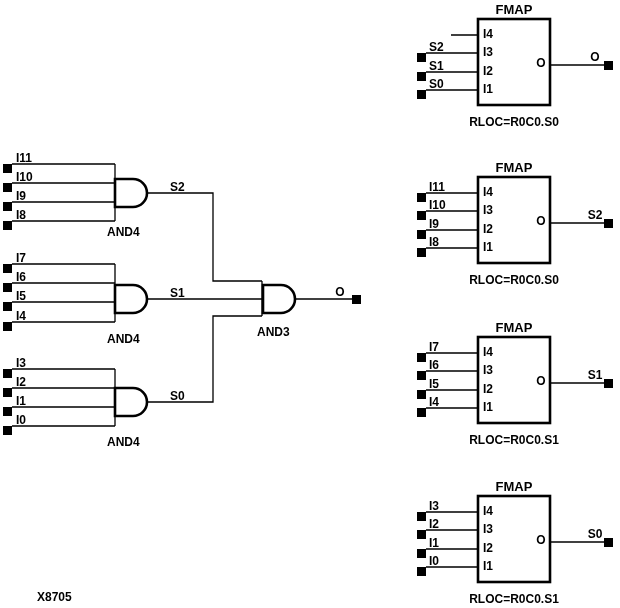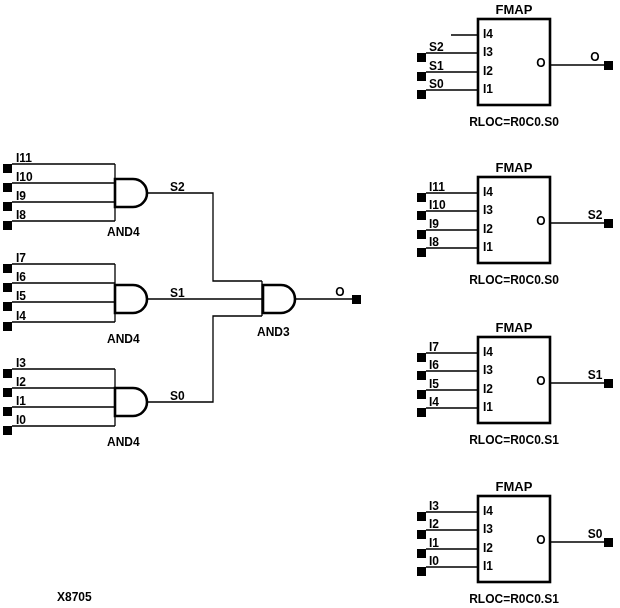--- a/index.html
+++ b/index.html
@@ -132,21 +132,21 @@
   <div class="lbl" style="left:16px;top:357px;">I3</div>
   <div class="lbl" style="left:16px;top:376px;">I2</div>
   <div class="lbl" style="left:16px;top:395px;">I1</div>
   <div class="lbl" style="left:16px;top:414px;">I0</div>
   <div class="lbl" style="left:107px;top:436px;">AND4</div>
   <div class="lbl" style="left:170px;top:390px;">S0</div>
 
   <div class="lbl" style="left:257px;top:326px;">AND3</div>
   <div class="lbl ctr" style="left:333px;top:286px;width:14px;">O</div>
 
-  <div class="lbl" style="left:57px;top:591px;text-align:center;">X8705</div>
+  <div class="lbl" style="left:37px;top:591px;text-align:center;">X8705</div>
 
   <div class="lbl title" style="left:478px;top:3px;width:72px;">FMAP</div>
   <div class="lbl" style="left:483px;top:28px;">I4</div>
   <div class="lbl" style="left:483px;top:46px;">I3</div>
   <div class="lbl" style="left:483px;top:65px;">I2</div>
   <div class="lbl" style="left:483px;top:83px;">I1</div>
   <div class="lbl" style="left:429px;top:41px;">S2</div>
   <div class="lbl" style="left:429px;top:60px;">S1</div>
   <div class="lbl" style="left:429px;top:78px;">S0</div>
   <div class="lbl ctr" style="left:533px;top:57px;width:16px;">O</div>

